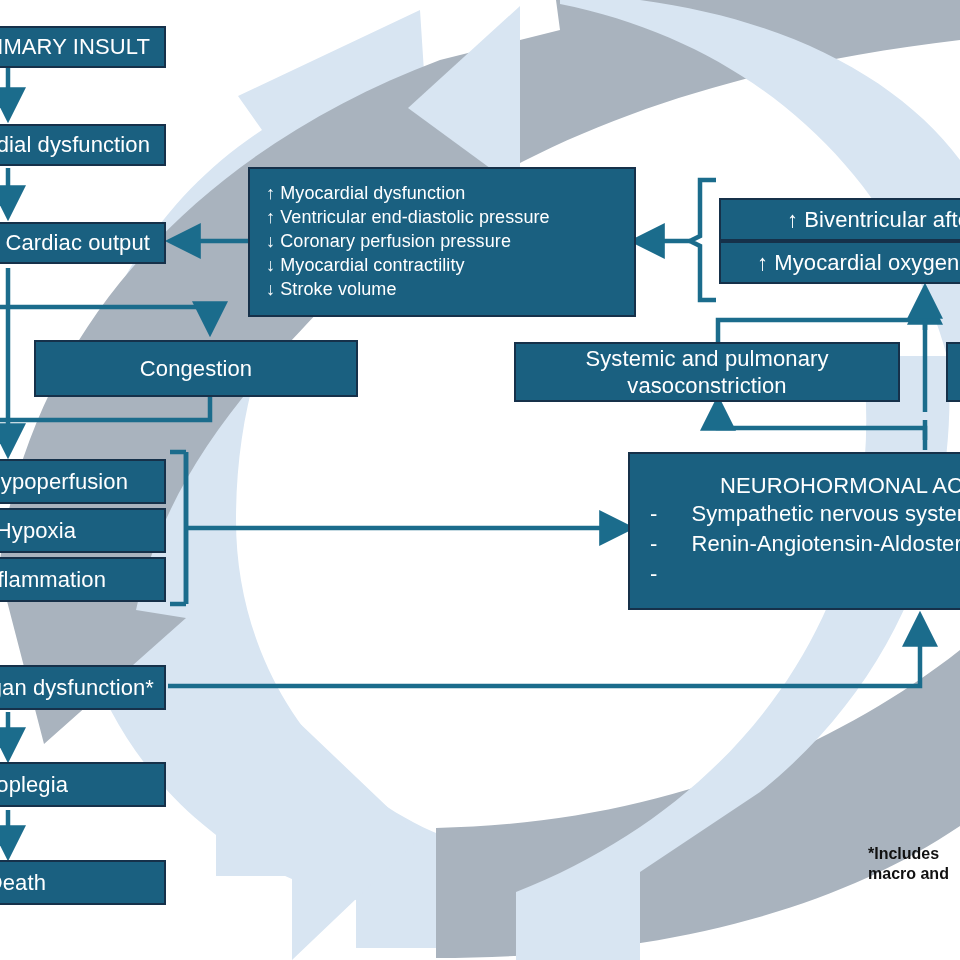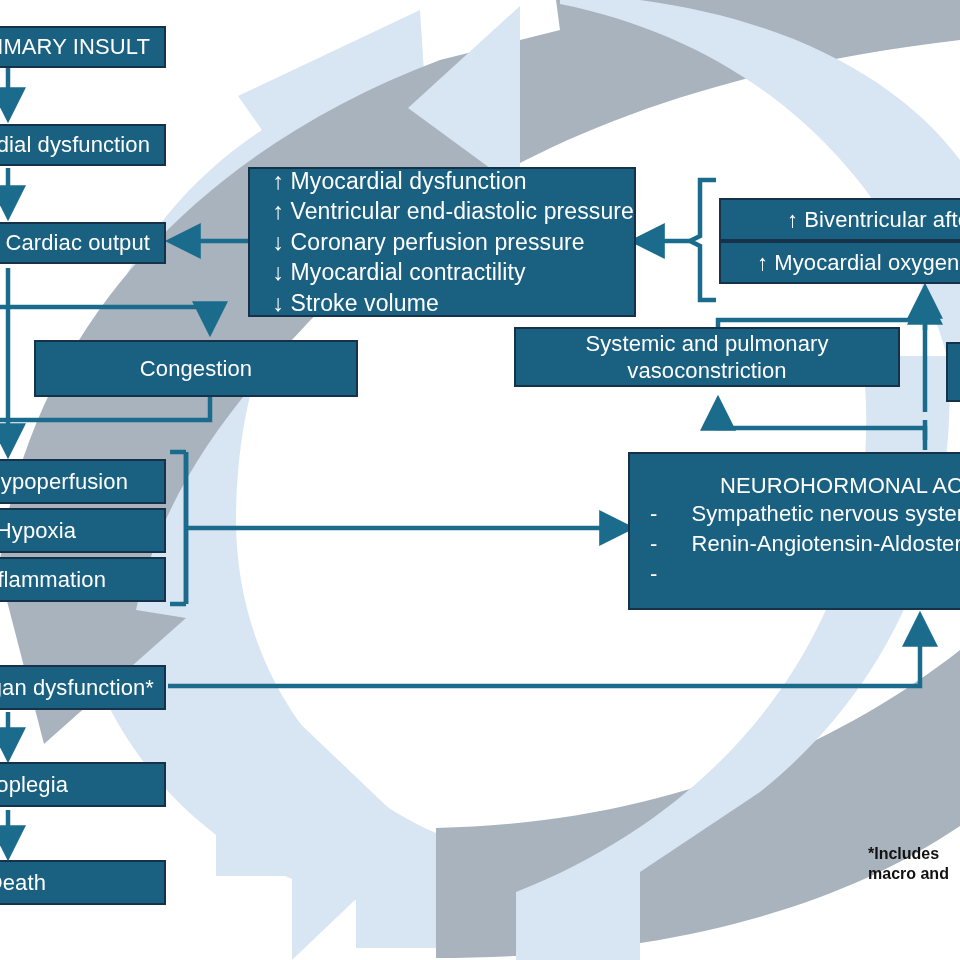--- a/index.html
+++ b/index.html
@@ -215,21 +215,21 @@
   </div>
 
   <div class="box" style="left:-96px;top:124px;width:262px;height:42px;justify-content:flex-end;padding-right:14px;">
     <span>Myocardial dysfunction</span>
   </div>
 
   <div class="box" style="left:-96px;top:222px;width:262px;height:42px;justify-content:flex-end;padding-right:14px;">
     <span>↓ Cardiac output</span>
   </div>
 
-  <div class="box" style="left:248px;top:167px;width:388px;height:150px;justify-content:flex-end;padding-left:16px;font-size:23px;">
+  <div class="box" style="left:248px;top:167px;width:388px;height:150px;justify-content:flex-start;padding-left:16px;font-size:18px;">
     <span class="multiline">↑ Myocardial dysfunction
 ↑ Ventricular end-diastolic pressure
 ↓ Coronary perfusion pressure
 ↓ Myocardial contractility
 ↓ Stroke volume</span>
   </div>
 
   <div class="box" style="left:34px;top:340px;width:324px;height:57px;">
     <span>Congestion</span>
   </div>
@@ -259,21 +259,21 @@
   </div>
 
   <div class="box" style="left:719px;top:198px;width:420px;height:43px;justify-content:flex-start;padding-left:66px;">
     <span>↑ Biventricular afterload</span>
   </div>
 
   <div class="box" style="left:719px;top:241px;width:420px;height:43px;justify-content:flex-start;padding-left:36px;">
     <span>↑ Myocardial oxygen demand</span>
   </div>
 
-  <div class="box" style="left:514px;top:327px;width:386px;height:60px;">
+  <div class="box" style="left:514px;top:342px;width:386px;height:60px;">
     <span class="centerwrap" style="white-space:pre;">Systemic and pulmonary
 vasoconstriction</span>
   </div>
 
   <div class="box" style="left:946px;top:342px;width:120px;height:60px;">
     <span></span>
   </div>
 
   <div class="box stack" style="left:628px;top:452px;width:470px;height:158px;padding:8px 0 8px 0;">
     <span class="title-line" style="padding-left:28px;">NEUROHORMONAL ACTIVATION</span>

